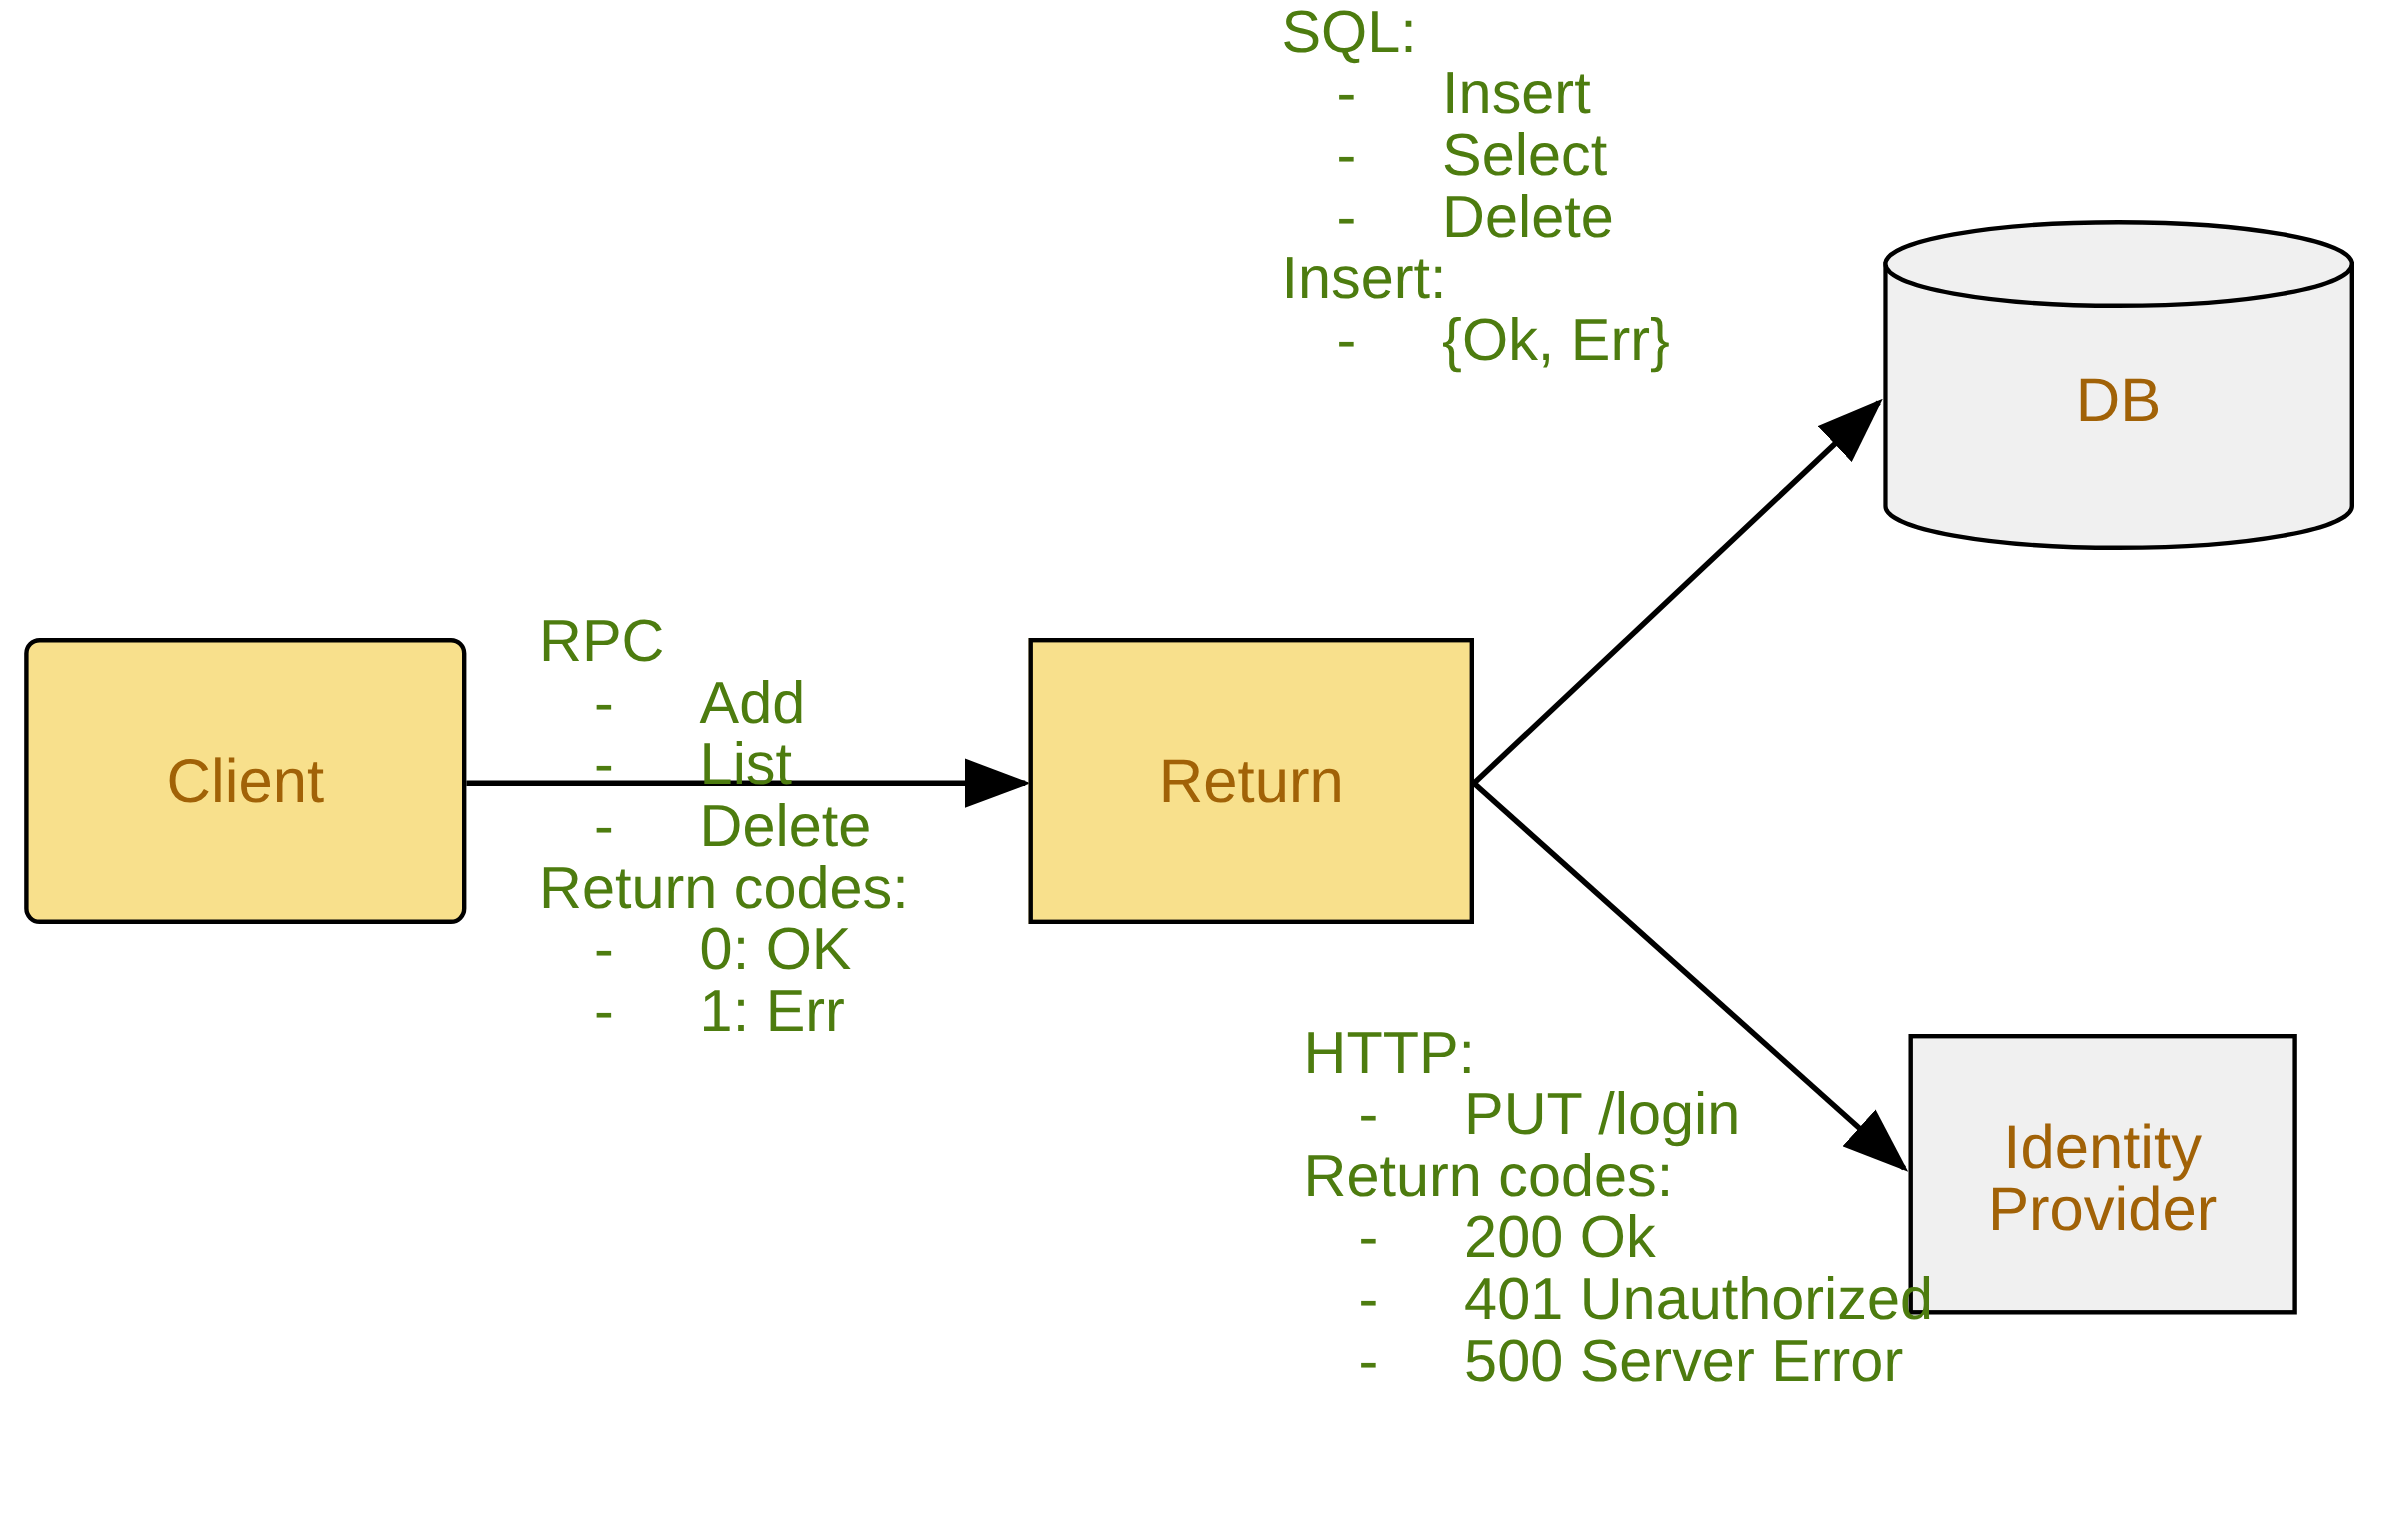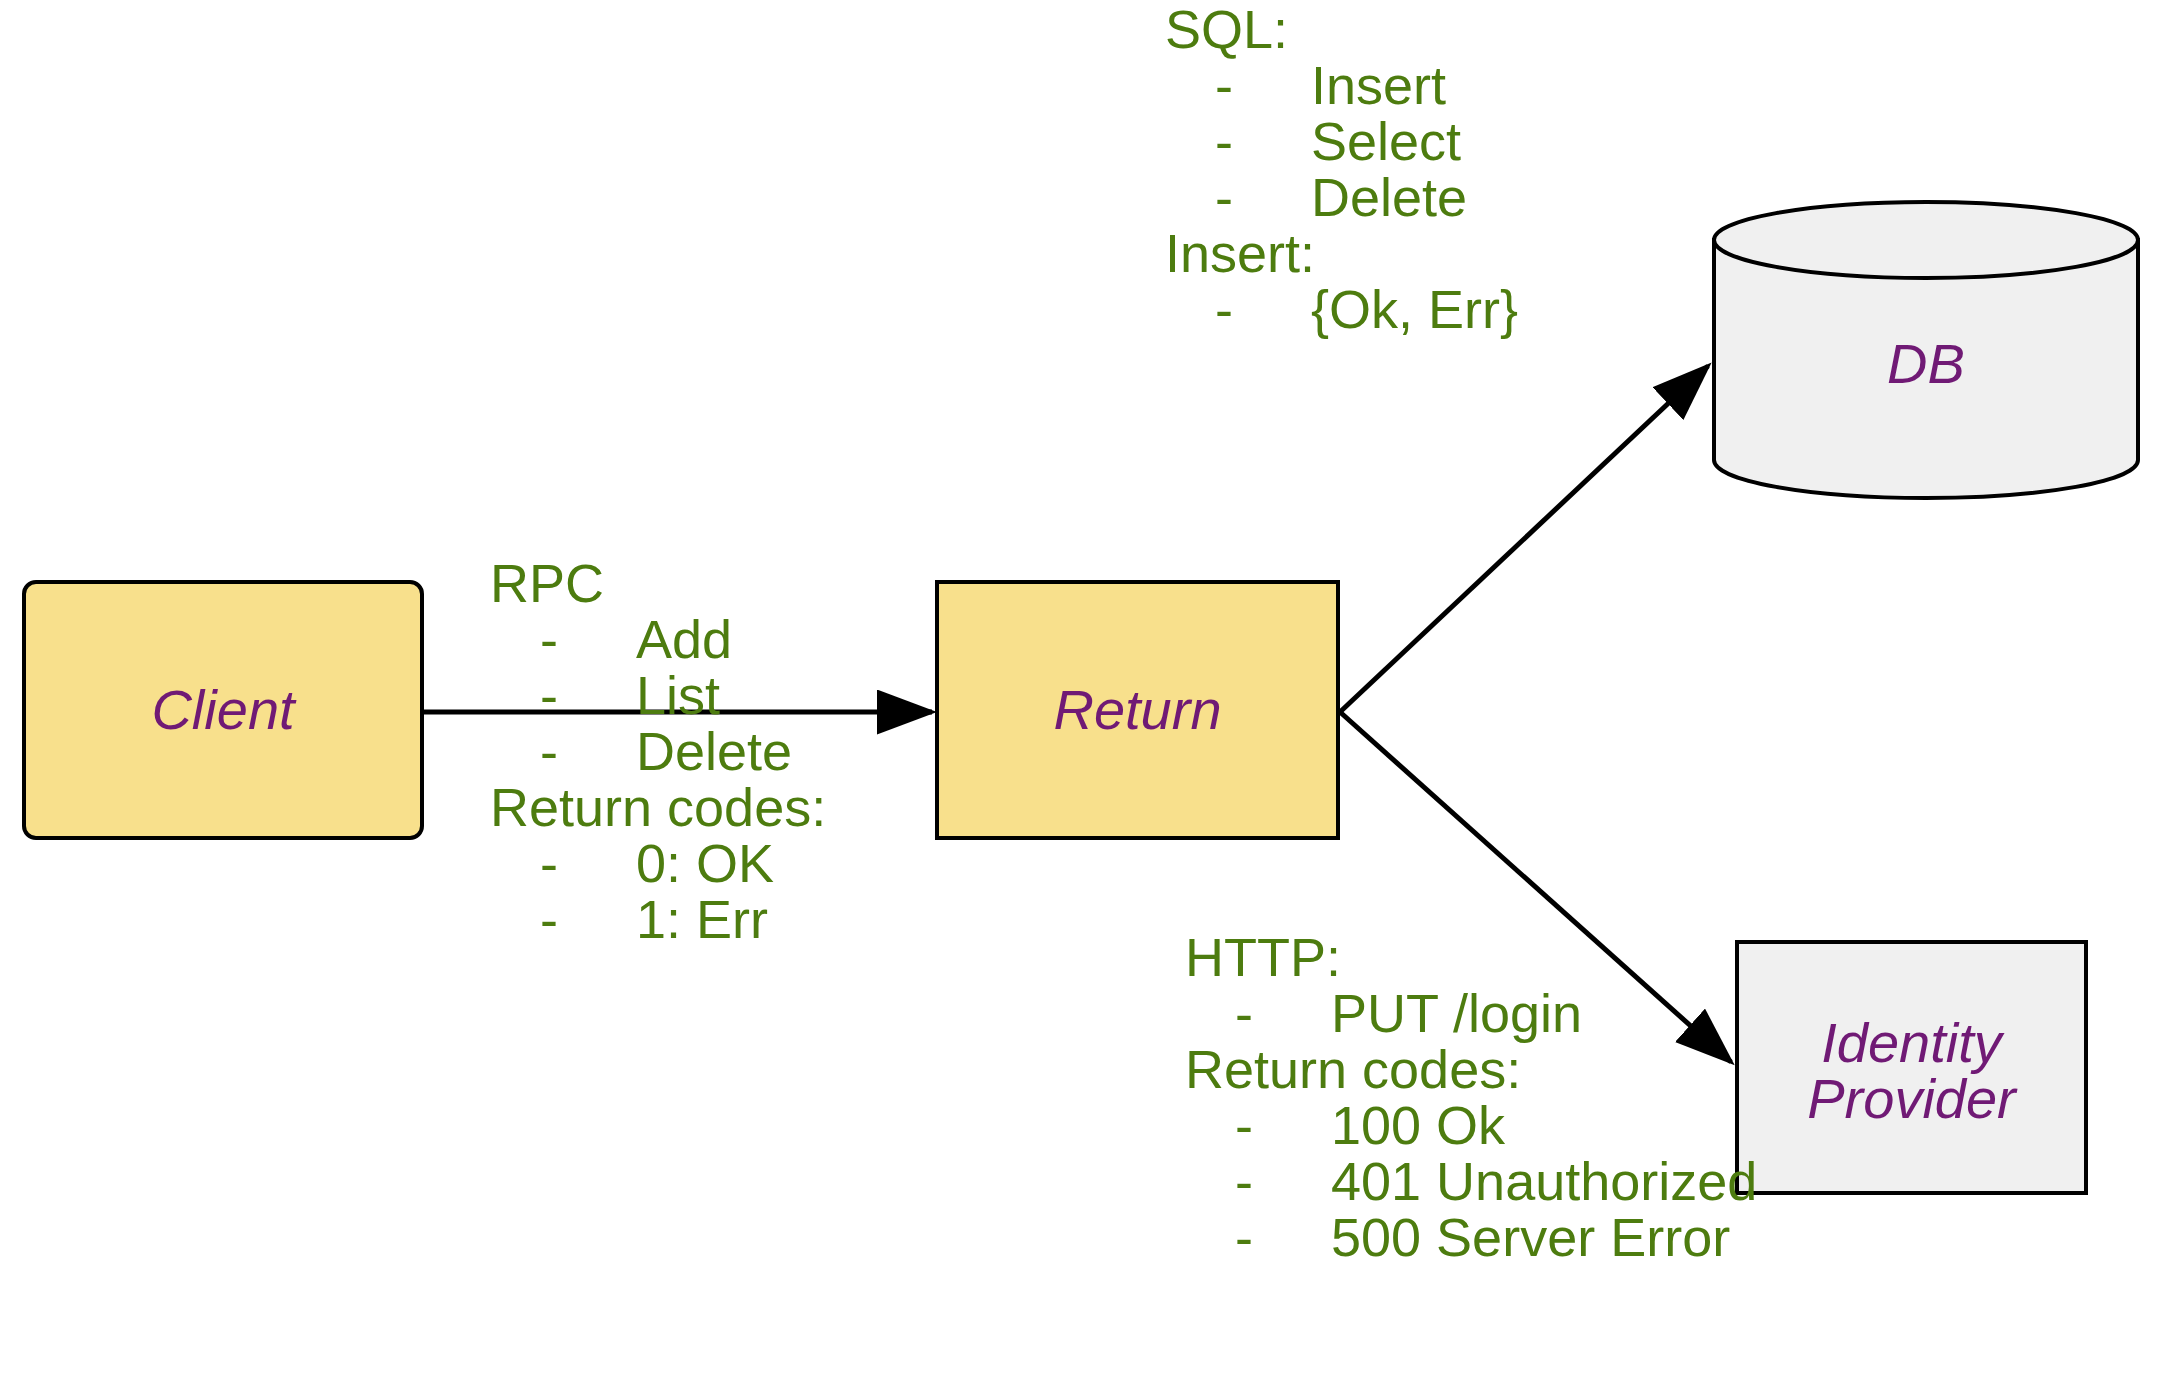--- a/index.html
+++ b/index.html
@@ -16,23 +16,22 @@
     overflow: hidden;
   }
   
   .node {
     position: absolute;
     box-sizing: border-box;
     display: flex;
     align-items: center;
     justify-content: center;
     text-align: center;
-    color: #701a75;
+    color: #a16207;
     line-height: 1.12;
-    font-style: italic;
   }
   .node-rect {
     border: 4px solid #000000;
   }
   .node-yellow { background: #f8e08c; }
   .node-gray   { background: #f0f0f0; }
 
   #client-node   { left: 22px;   top: 580px;  width: 402px; height: 260px; font-size: 56px; border-radius: 14px; }
   #backend-node  { left: 935px;  top: 580px;  width: 405px; height: 260px; font-size: 56px; }
   #idp-node      { left: 1735px; top: 940px;  width: 353px; height: 255px; font-size: 56px; }
@@ -159,20 +158,20 @@
     <span class="tb-line tb-item"><span class="tb-item-indent"></span><span class="tb-dash">-</span><span class="tb-item-gap"></span><span>1: Err</span></span>
   </div>
 
   <div id="http-block" class="text-block">
     <span class="tb-line tb-head">HTTP:</span>
 
     <span class="tb-line tb-item"><span class="tb-item-indent"></span><span class="tb-dash">-</span><span class="tb-item-gap"></span><span>PUT /login</span></span>
 
     <span class="tb-line tb-head">Return codes:</span>
 
-    <span class="tb-line tb-item"><span class="tb-item-indent"></span><span class="tb-dash">-</span><span class="tb-item-gap"></span><span>100 Ok</span></span>
+    <span class="tb-line tb-item"><span class="tb-item-indent"></span><span class="tb-dash">-</span><span class="tb-item-gap"></span><span>200 Ok</span></span>
 
     <span class="tb-line tb-item"><span class="tb-item-indent"></span><span class="tb-dash">-</span><span class="tb-item-gap"></span><span>401 Unauthorized</span></span>
 
     <span class="tb-line tb-item"><span class="tb-item-indent"></span><span class="tb-dash">-</span><span class="tb-item-gap"></span><span>500 Server Error</span></span>
   </div>
 
 </div>
 
 </body></html>

